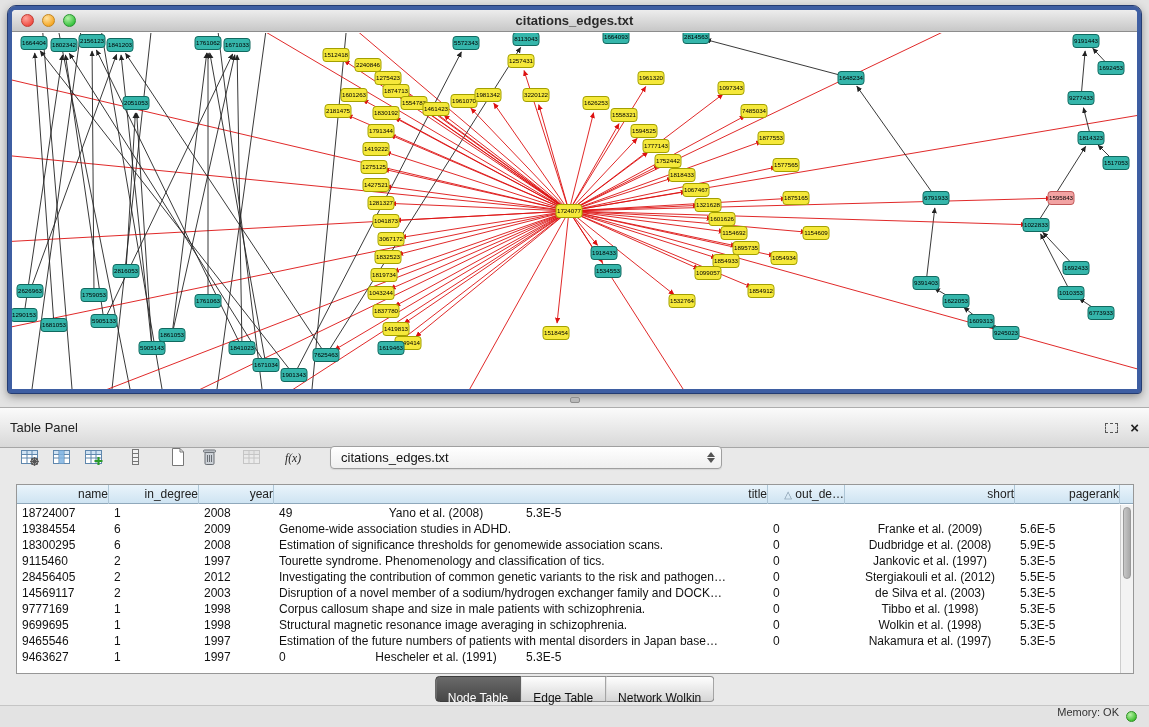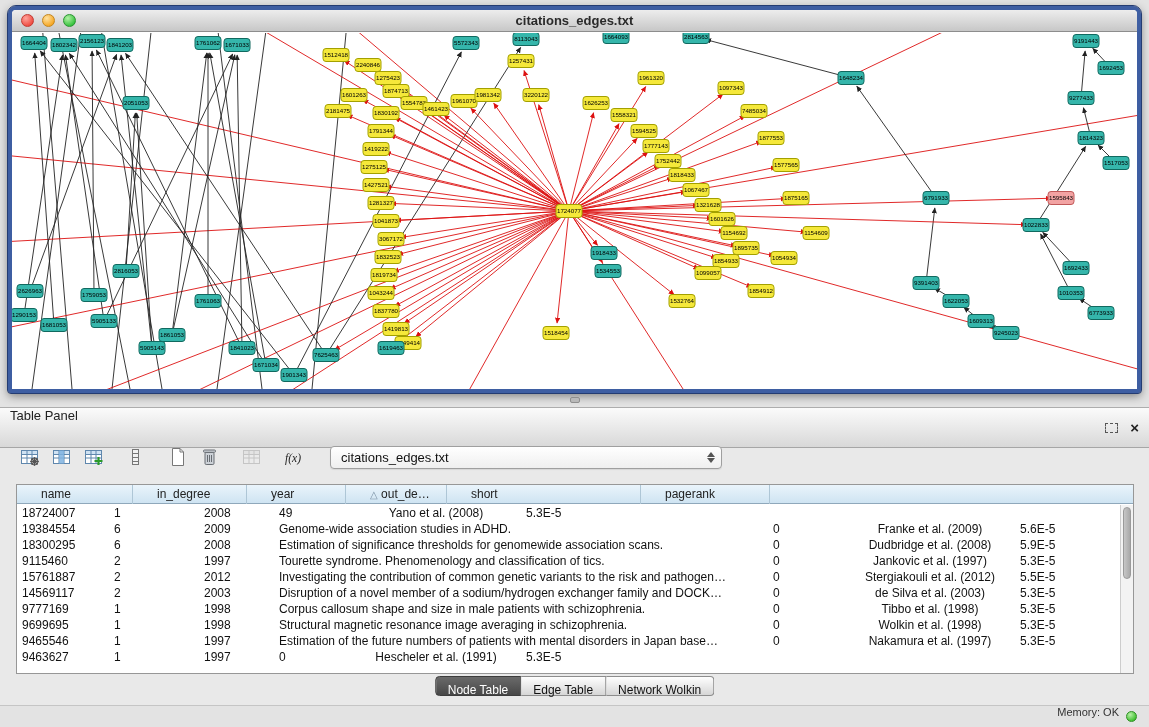--- a/index.html
+++ b/index.html
@@ -25,21 +25,21 @@
   
   .splitter { position:absolute; left:0; top:393px; width:1149px; height:14px; }
   .splitter .grip { position:absolute; left:50%; top:4px; width:10px; height:6px; margin-left:-5px;
     background:#b9b9b9; border:1px solid #8f8f8f; border-radius:2px; }
 
   
   .table-panel { position:absolute; left:0; top:407px; width:1149px; height:298px;
     background:#e9e9e9; border-top:1px solid #adadad; }
   .panel-header { position:absolute; left:0; top:0; right:0; height:40px;
     background:linear-gradient(#fbfbfb,#d8d8d8); border-bottom:1px solid #a6a6a6;
-    display:flex; justify-content:space-between; padding:0 10px; }
+    display:flex; align-items:center; justify-content:space-between; padding:0 10px; }
   .panel-header .ttl { font-size:13px; color:#222; }
   .panel-actions { display:flex; align-items:center; gap:12px; }
   .float-ic { width:13px; height:10px; border:1px dashed #555; display:inline-block; }
   .close-ic { font-size:15px; font-weight:700; color:#222; line-height:14px; cursor:default; }
 
   .toolbar { position:absolute; left:16px; top:34px; height:30px; display:flex; align-items:center; }
   .tbtn { width:27px; height:26px; display:flex; align-items:center; justify-content:center;
     background:transparent; border:none; margin-right:5px; }
   .tbtn.gap { margin-left:10px; }
   .tbtn.disabled { opacity:.45; }
@@ -48,36 +48,36 @@
     padding:0 6px 0 10px; font-size:13px; color:#111; box-shadow:0 1px 1px rgba(0,0,0,.08); }
   .dropdown .dd-label { flex:1; overflow:hidden; white-space:nowrap; }
   .dd-arrows { display:flex; flex-direction:column; align-items:center; gap:1px; }
   .dd-arrows .up { width:0; height:0; border-left:4px solid transparent; border-right:4px solid transparent; border-bottom:5px solid #555; }
   .dd-arrows .dn { width:0; height:0; border-left:4px solid transparent; border-right:4px solid transparent; border-top:5px solid #555; }
 
   .table-wrap { position:absolute; left:16px; top:76px; width:1118px; height:190px;
     background:#fff; border:1px solid #979797; }
   .thead { position:absolute; left:0; top:0; right:13px; height:19px; display:flex;
     background:linear-gradient(#eaf4fb,#cfe4f2); border-bottom:1px solid #8fa8bb; }
-  .th { height:19px; line-height:18px; font-size:12px; color:#222; text-align:left;
-    border-right:1px solid #aec6d6; overflow:hidden; white-space:nowrap;margin-left:24px; }
+  .th { height:19px; line-height:18px; font-size:12px; color:#222; text-align:right;
+    border-right:1px solid #aec6d6; overflow:hidden; white-space:nowrap; }
   .th .sort { color:#7d93a6; font-size:10px; }
   .thead-corner { position:absolute; right:0; top:0; width:13px; height:19px;
     background:linear-gradient(#eaf4fb,#cfe4f2); border-bottom:1px solid #8fa8bb; }
   .tbody { position:absolute; left:0; top:20px; right:13px; bottom:0; overflow:hidden; }
   .tr { display:flex; height:16px; line-height:16px; }
   .td { font-size:12px; color:#111; padding-left:5px; overflow:hidden; white-space:nowrap; }
   .td.ctr { text-align:center; padding-left:0; }
   .vscroll { position:absolute; right:0; top:20px; bottom:0; width:13px; background:#f3f3f3;
     border-left:1px solid #cdcdcd; }
   .vscroll .thumb { position:absolute; left:2px; top:2px; width:8px; height:72px;
     background:linear-gradient(90deg,#c7c7c7,#a9a9a9); border-radius:4px; border:1px solid #9a9a9a; }
 
   .tabs { position:absolute; left:50%; transform:translateX(-50%); top:268px; display:flex; }
-  .tab { height:20px; line-height:18px; padding:4px 12px; font-size:12px; color:#111;
+  .tab { height:20px; line-height:18px; padding:12px 12px; font-size:12px; color:#111;
     background:linear-gradient(#fefefe,#d6d6d6); border:1px solid #8d8d8d; border-left:none; }
   .tab:first-child { border-left:1px solid #8d8d8d; border-radius:4px 0 0 4px; }
   .tab:last-child { border-radius:0 4px 4px 0; }
   .tab.selected { background:linear-gradient(#6a6a6a,#474747); color:#fff; border-color:#3c3c3c; }
 
   
   .statusbar { position:absolute; left:0; bottom:0; width:1149px; height:22px; border-top:1px solid #c5c5c5; }
   .mem-label { position:absolute; right:30px; top:0; font-size:11px; color:#333; }
   .mem-dot { position:absolute; right:12px; top:5px; width:11px; height:11px; border-radius:50%;
     background:radial-gradient(circle at 35% 30%, #b8f0a8, #3fc02f 75%); border:1px solid #2f8f24; }
@@ -692,20 +692,21 @@
             <span class="dn"></span>
           </span>
    </div>
       </div>
 
     <div class="table-wrap">
       <div class="thead" id="thead">
           <div class="th" style="width:92px"><span>name</span></div>
           <div class="th" style="width:90px"><span>in_degree</span></div>
           <div class="th" style="width:75px"><span>year</span></div>
+          <div class="th" style="width:494px"><span>title</span></div>
           <div class="th" style="width:77px"><span class="sort">△</span> <span>out_de…</span></div>
           <div class="th" style="width:170px"><span>short</span></div>
           <div class="th" style="width:105px"><span>pagerank</span></div>
         </div>
       <div class="thead-corner"></div>
       <div class="tbody" id="tbody">
           <div class="tr">
             <div class="td" style="width:92px">18724007</div>
             <div class="td" style="width:90px">1</div>
             <div class="td" style="width:75px">2008</div>
@@ -734,21 +735,21 @@
           <div class="tr">
             <div class="td" style="width:92px">9115460</div>
             <div class="td" style="width:90px">2</div>
             <div class="td" style="width:75px">1997</div>
             <div class="td" style="width:494px">Tourette syndrome. Phenomenology and classification of tics.</div>
             <div class="td" style="width:77px">0</div>
             <div class="td ctr" style="width:170px">Jankovic et al. (1997)</div>
             <div class="td" style="width:105px">5.3E-5</div>
           </div>
           <div class="tr">
-            <div class="td" style="width:92px">15761887</div>
+            <div class="td" style="width:92px">28456405</div>
             <div class="td" style="width:90px">2</div>
             <div class="td" style="width:75px">2012</div>
             <div class="td" style="width:494px">Investigating the contribution of common genetic variants to the risk and pathogen…</div>
             <div class="td" style="width:77px">0</div>
             <div class="td ctr" style="width:170px">Stergiakouli et al. (2012)</div>
             <div class="td" style="width:105px">5.5E-5</div>
           </div>
           <div class="tr">
             <div class="td" style="width:92px">14569117</div>
             <div class="td" style="width:90px">2</div>

